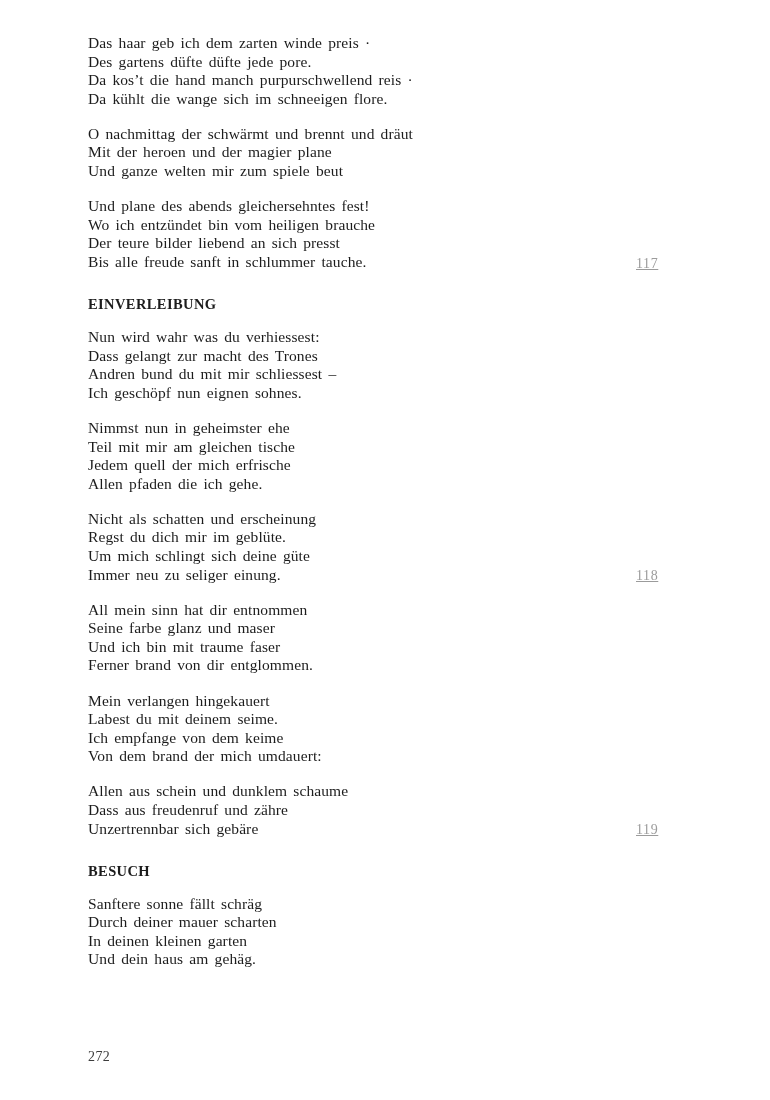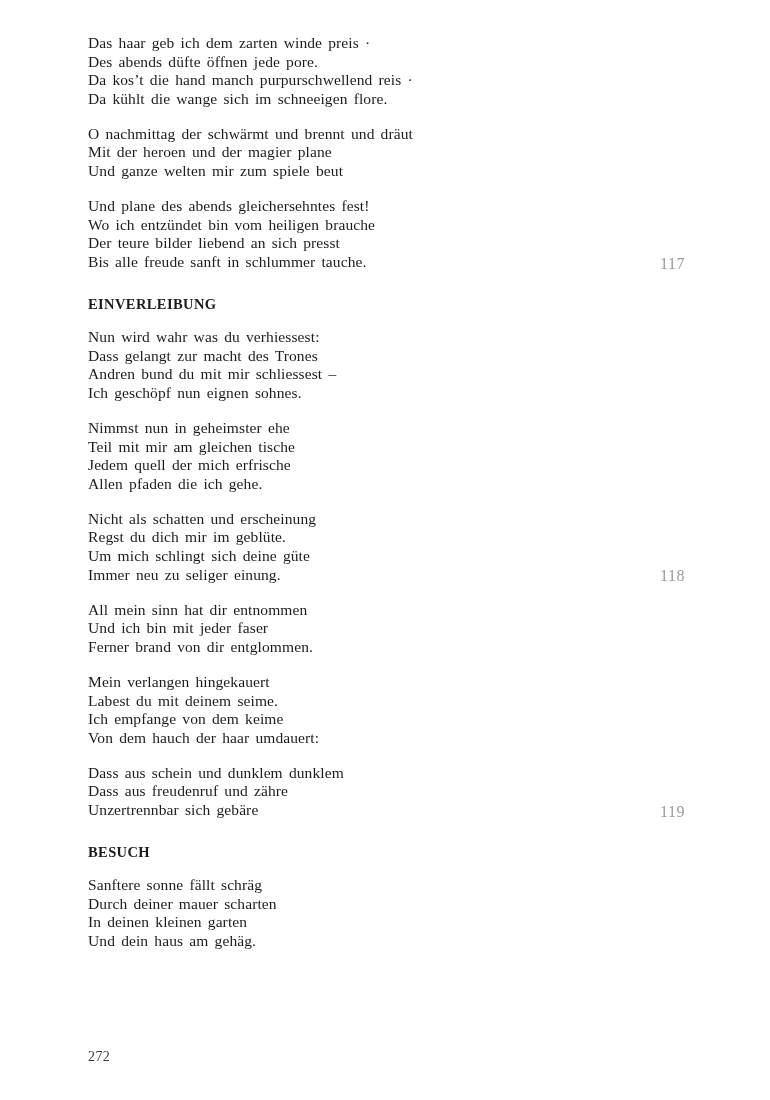--- a/index.html
+++ b/index.html
@@ -33,44 +33,45 @@
     font-weight: bold;
     font-size: 14.5px;
     line-height: 20px;
     padding-top: 6px;
     margin: 0 0 14px 0;
     text-align: left;
     letter-spacing: 0.4px;
   }
   .margin-num {
     position: absolute;
-    left: 572px;
+    left: 548px;
     bottom: 2px;
-    font-size: 16px;
+    font-size: 14px;
     line-height: 13px;
     color: #9b9b9b;
     letter-spacing: 0.6px;
+    text-decoration: underline;
   }
   .footer-page-num {
     position: absolute;
     left: 88px;
     top: 1049px;
     font-size: 14px;
     letter-spacing: 0.4px;
     color: #3c3c3c;
   }
 </style>
 </head>
 <body>
 
 <div class="page">
   <div class="poem-column">
       <div class="stanza">
         <div class="line">Das haar geb ich dem zarten winde preis ·</div>
-        <div class="line">Des abends düfte öffnen jede pore.</div>
+        <div class="line">Des gartens düfte düfte jede pore.</div>
         <div class="line">Da kos’t die hand manch purpurschwellend reis ·</div>
         <div class="line">Da kühlt die wange sich im schneeigen flore.</div>
       </div>
       <div class="stanza">
         <div class="line">O nachmittag der schwärmt und brennt und dräut</div>
         <div class="line">Mit der heroen und der magier plane</div>
         <div class="line">Und ganze welten mir zum spiele beut</div>
       </div>
       <div class="stanza">
         <div class="line">Und plane des abends gleichersehntes fest!</div>
@@ -94,31 +95,32 @@
       </div>
       <div class="stanza">
         <div class="line">Nicht als schatten und erscheinung</div>
         <div class="line">Regst du dich mir im geblüte.</div>
         <div class="line">Um mich schlingt sich deine güte</div>
         <div class="line">Immer neu zu seliger einung.</div>
         <span class="margin-num">118</span>
       </div>
       <div class="stanza">
         <div class="line">All mein sinn hat dir entnommen</div>
-        <div class="line">Und ich bin mit jeder faser</div>
+        <div class="line">Seine farbe glanz und maser</div>
+        <div class="line">Und ich bin mit traume faser</div>
         <div class="line">Ferner brand von dir entglommen.</div>
       </div>
       <div class="stanza">
         <div class="line">Mein verlangen hingekauert</div>
         <div class="line">Labest du mit deinem seime.</div>
         <div class="line">Ich empfange von dem keime</div>
-        <div class="line">Von dem hauch der haar umdauert:</div>
+        <div class="line">Von dem brand der mich umdauert:</div>
       </div>
       <div class="stanza">
-        <div class="line">Dass aus schein und dunklem dunklem</div>
+        <div class="line">Allen aus schein und dunklem schaume</div>
         <div class="line">Dass aus freudenruf und zähre</div>
         <div class="line">Unzertrennbar sich gebäre</div>
         <span class="margin-num">119</span>
       </div>
       <div class="poem-heading">BESUCH</div>
       <div class="stanza">
         <div class="line">Sanftere sonne fällt schräg</div>
         <div class="line">Durch deiner mauer scharten</div>
         <div class="line">In deinen kleinen garten</div>
         <div class="line">Und dein haus am gehäg.</div>

